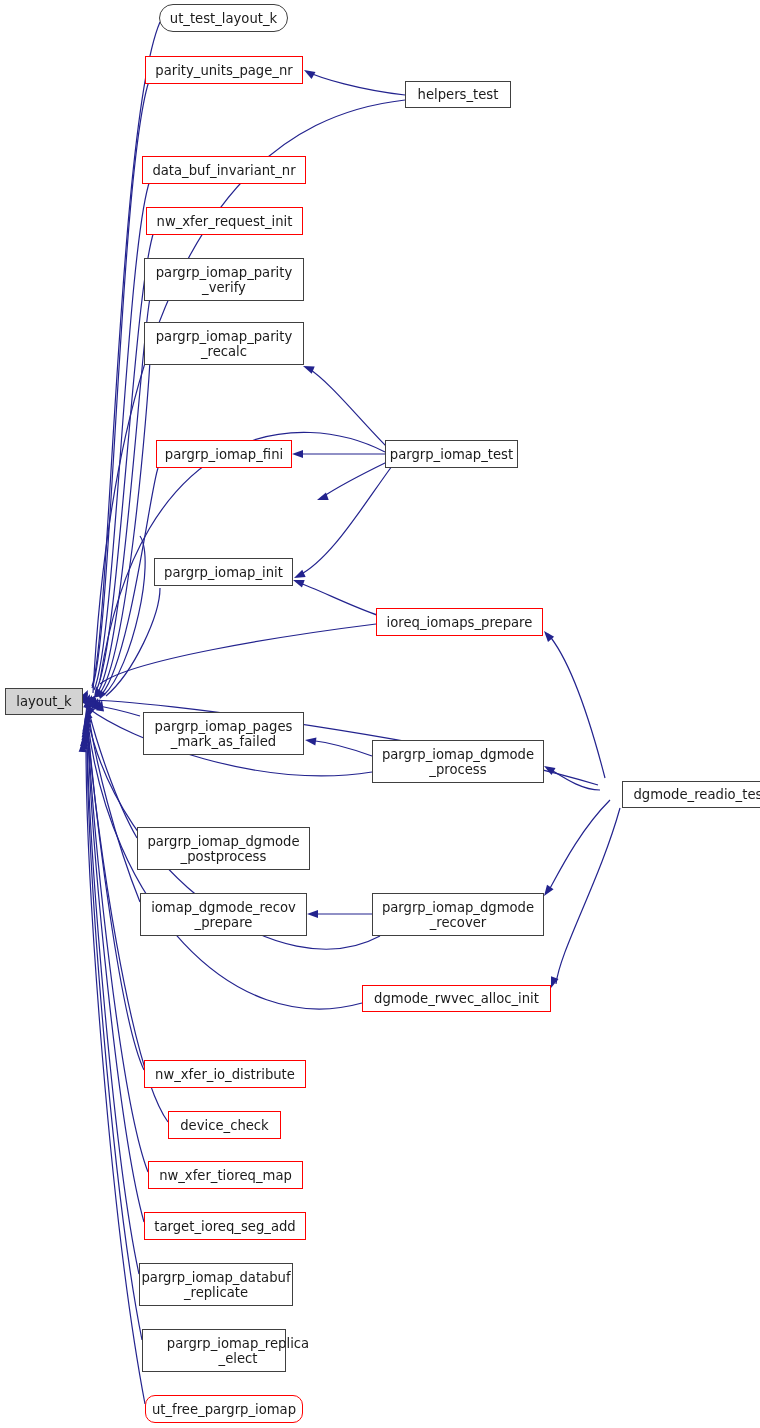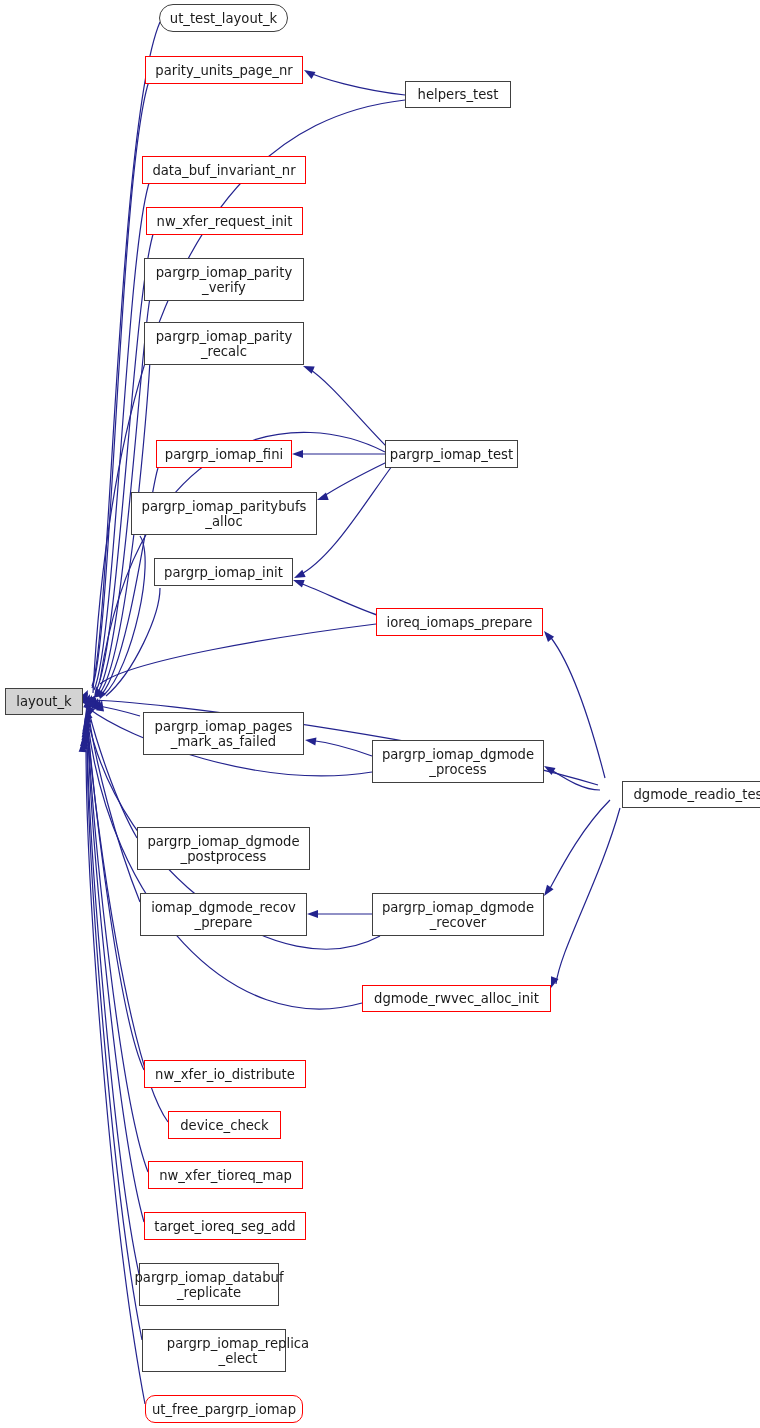--- a/index.html
+++ b/index.html
@@ -101,38 +101,36 @@
     <div class="node red" style="left: 145px; top: 56px; width: 158px; height: 28px;"><span>parity_units_page_nr</span></div>
     <div class="node" style="left: 405px; top: 81px; width: 106px; height: 27px;"><span>helpers_test</span></div>
     <div class="node red" style="left: 142px; top: 156px; width: 164px; height: 28px;"><span>data_buf_invariant_nr</span></div>
     <div class="node red" style="left: 146px; top: 207px; width: 157px; height: 28px;"><span>nw_xfer_request_init</span></div>
     <div class="node" style="left: 144px; top: 258px; width: 160px; height: 43px;"><span>pargrp_iomap_parity
 _verify</span></div>
     <div class="node" style="left: 144px; top: 322px; width: 160px; height: 43px;"><span>pargrp_iomap_parity
 _recalc</span></div>
     <div class="node red" style="left: 156px; top: 440px; width: 136px; height: 28px;"><span>pargrp_iomap_fini</span></div>
     <div class="node" style="left: 385px; top: 440px; width: 133px; height: 28px;"><span>pargrp_iomap_test</span></div>
-    <div class="node" style="left: 131px; top: 492px; width: 186px; height: 43px;"><span>pargrp_iomap_paritybufs
-_alloc</span></div>
     <div class="node" style="left: 154px; top: 558px; width: 139px; height: 28px;"><span>pargrp_iomap_init</span></div>
     <div class="node red" style="left: 376px; top: 608px; width: 167px; height: 28px;"><span>ioreq_iomaps_prepare</span></div>
     <div class="node" style="left: 598px; top: 781px; width: 157px; height: 27px; margin-left: 24px;"><span>dgmode_readio_test</span></div>
     <div class="node" style="left: 143px; top: 712px; width: 161px; height: 43px;"><span>pargrp_iomap_pages
 _mark_as_failed</span></div>
     <div class="node" style="left: 372px; top: 740px; width: 172px; height: 43px;"><span>pargrp_iomap_dgmode
 _process</span></div>
     <div class="node" style="left: 137px; top: 827px; width: 173px; height: 43px;"><span>pargrp_iomap_dgmode
 _postprocess</span></div>
     <div class="node" style="left: 140px; top: 893px; width: 167px; height: 43px;"><span>iomap_dgmode_recov
 _prepare</span></div>
     <div class="node" style="left: 372px; top: 893px; width: 172px; height: 43px;"><span>pargrp_iomap_dgmode
 _recover</span></div>
     <div class="node red" style="left: 362px; top: 985px; width: 189px; height: 27px;"><span>dgmode_rwvec_alloc_init</span></div>
     <div class="node red" style="left: 144px; top: 1060px; width: 162px; height: 28px;"><span>nw_xfer_io_distribute</span></div>
     <div class="node red" style="left: 168px; top: 1111px; width: 113px; height: 28px;"><span>device_check</span></div>
     <div class="node red" style="left: 148px; top: 1161px; width: 155px; height: 28px;"><span>nw_xfer_tioreq_map</span></div>
     <div class="node red" style="left: 144px; top: 1212px; width: 162px; height: 28px;"><span>target_ioreq_seg_add</span></div>
-    <div class="node" style="left: 139px; top: 1263px; width: 140px; height: 43px;"><span>pargrp_iomap_databuf
+    <div class="node" style="left: 139px; top: 1263px; width: 154px; height: 43px;"><span>pargrp_iomap_databuf
 _replicate</span></div>
     <div class="node" style="left: 142px; top: 1329px; width: 144px; height: 43px; padding-left: 48px;"><span>pargrp_iomap_replica
 _elect</span></div>
     <div class="node red" style="left: 145px; top: 1395px; width: 158px; height: 28px; border-radius: 10px;"><span>ut_free_pargrp_iomap</span></div>
   </div>
 
 </body></html>

